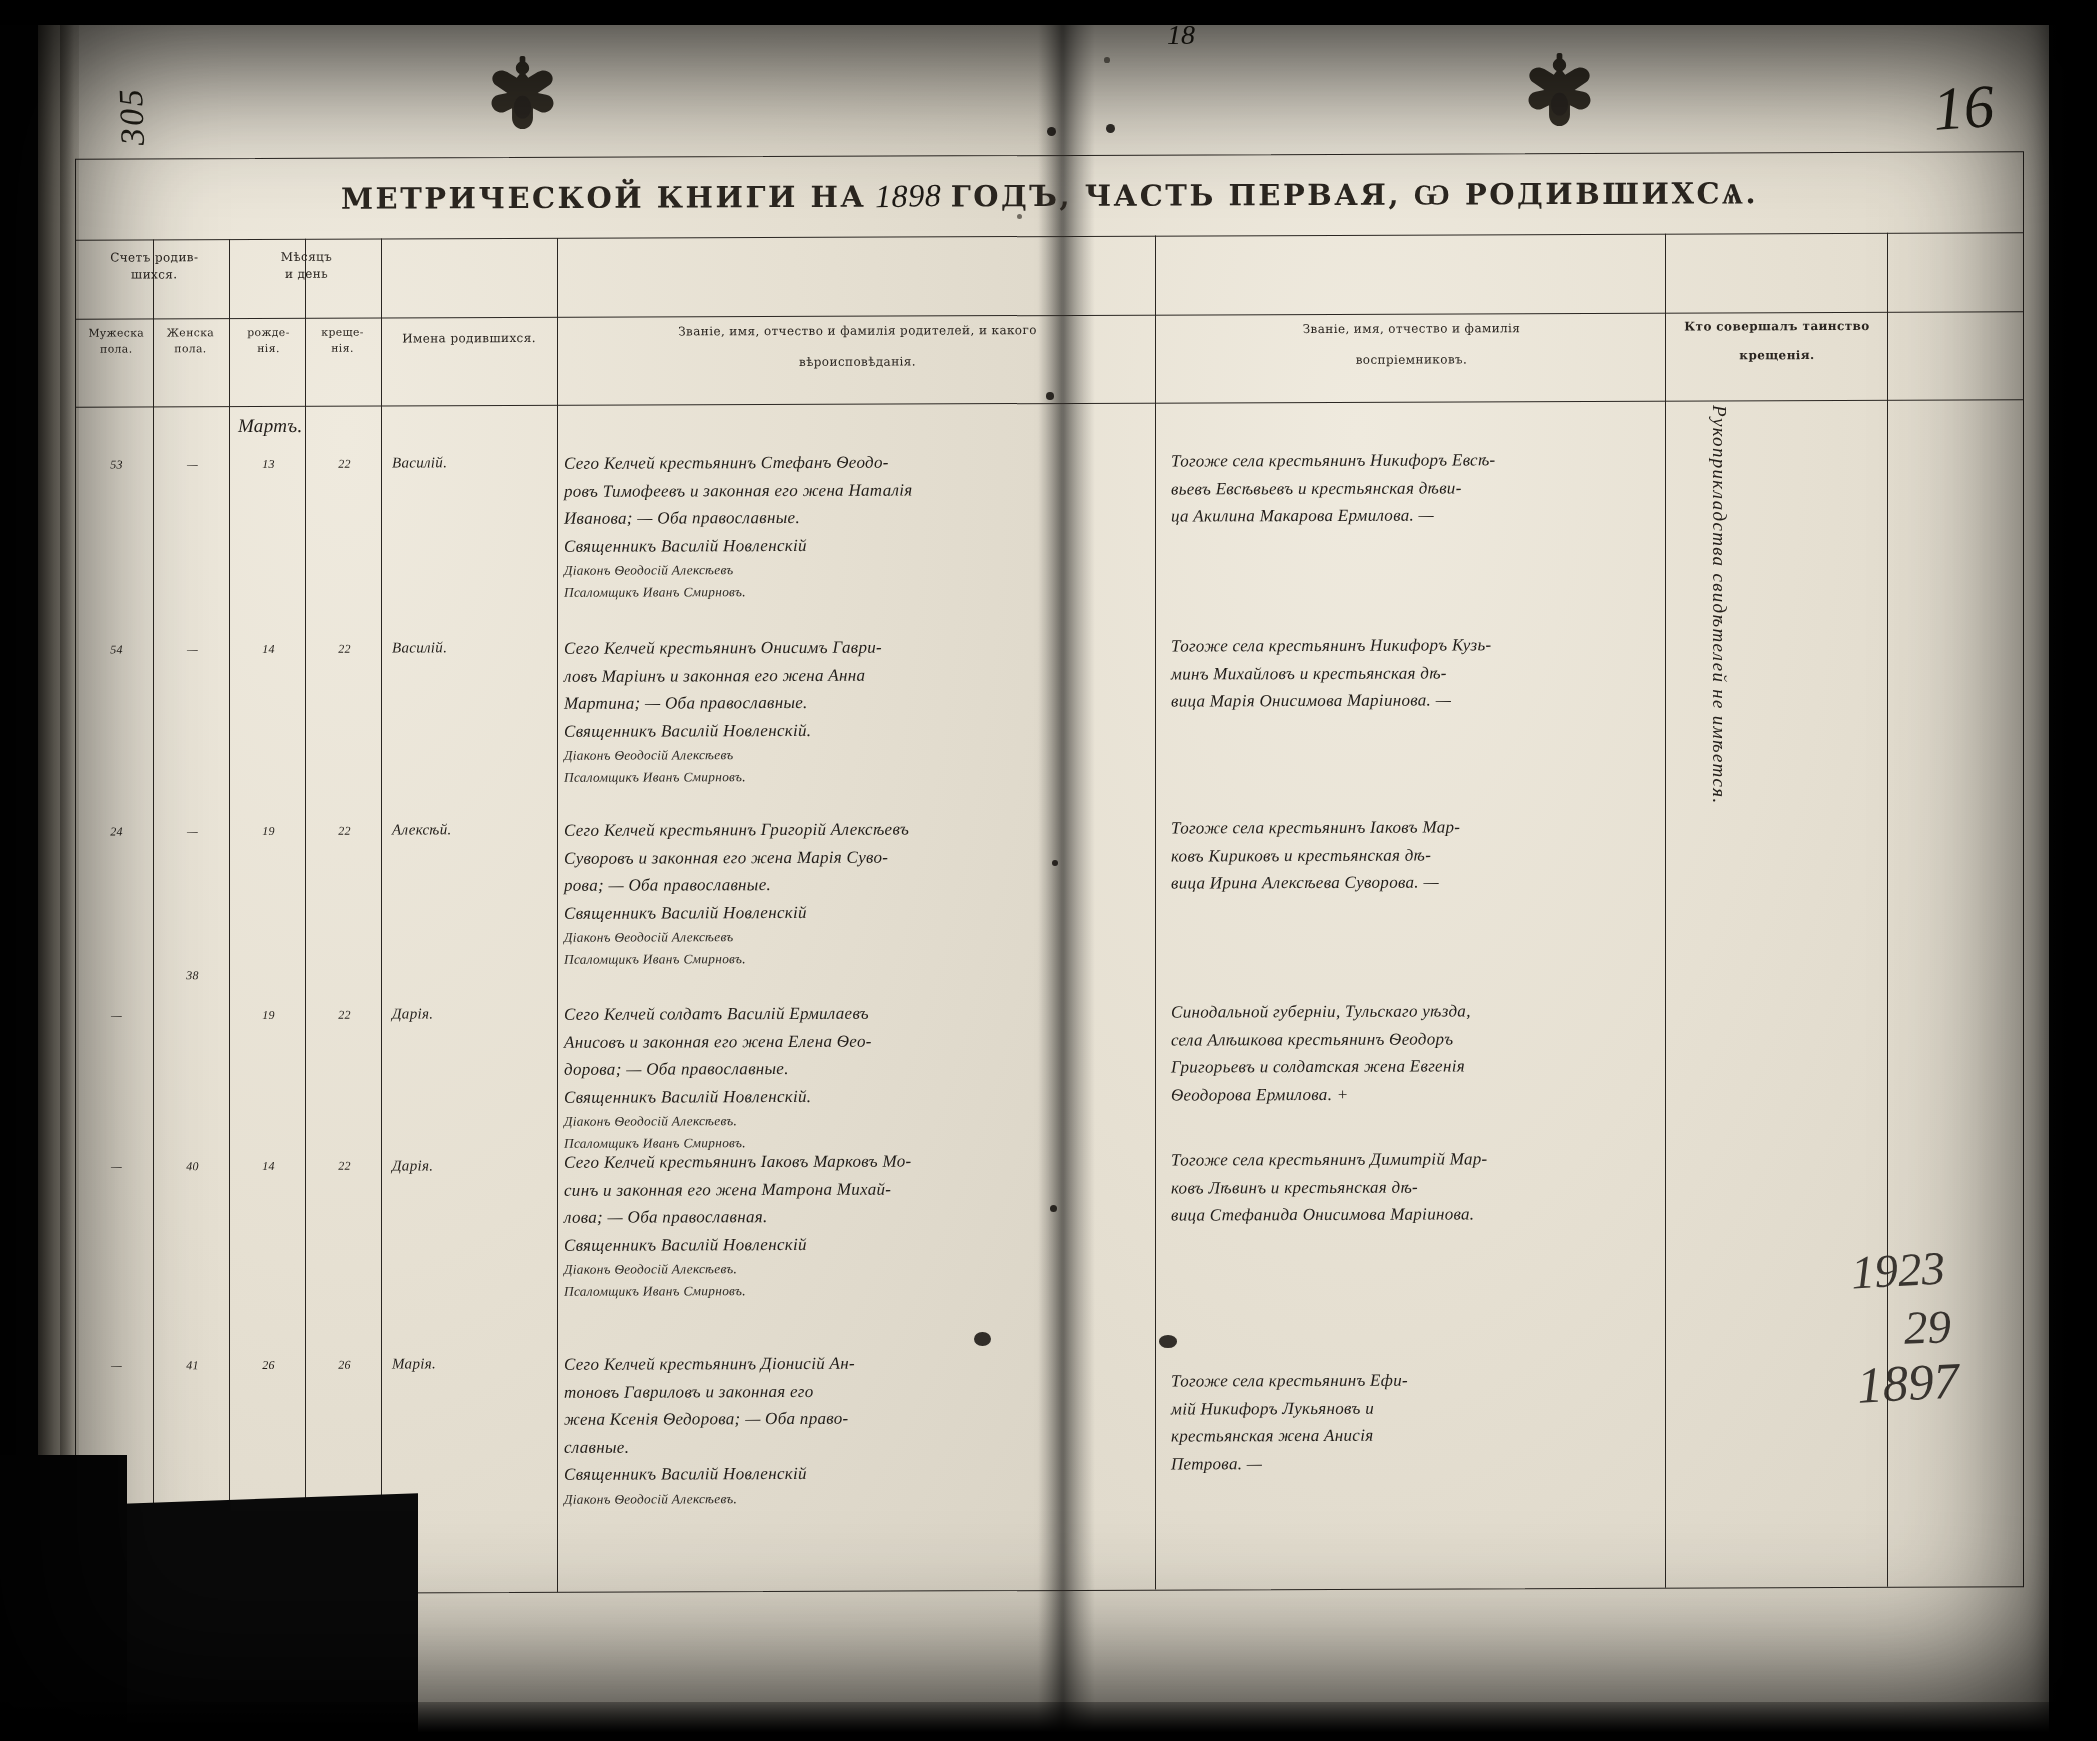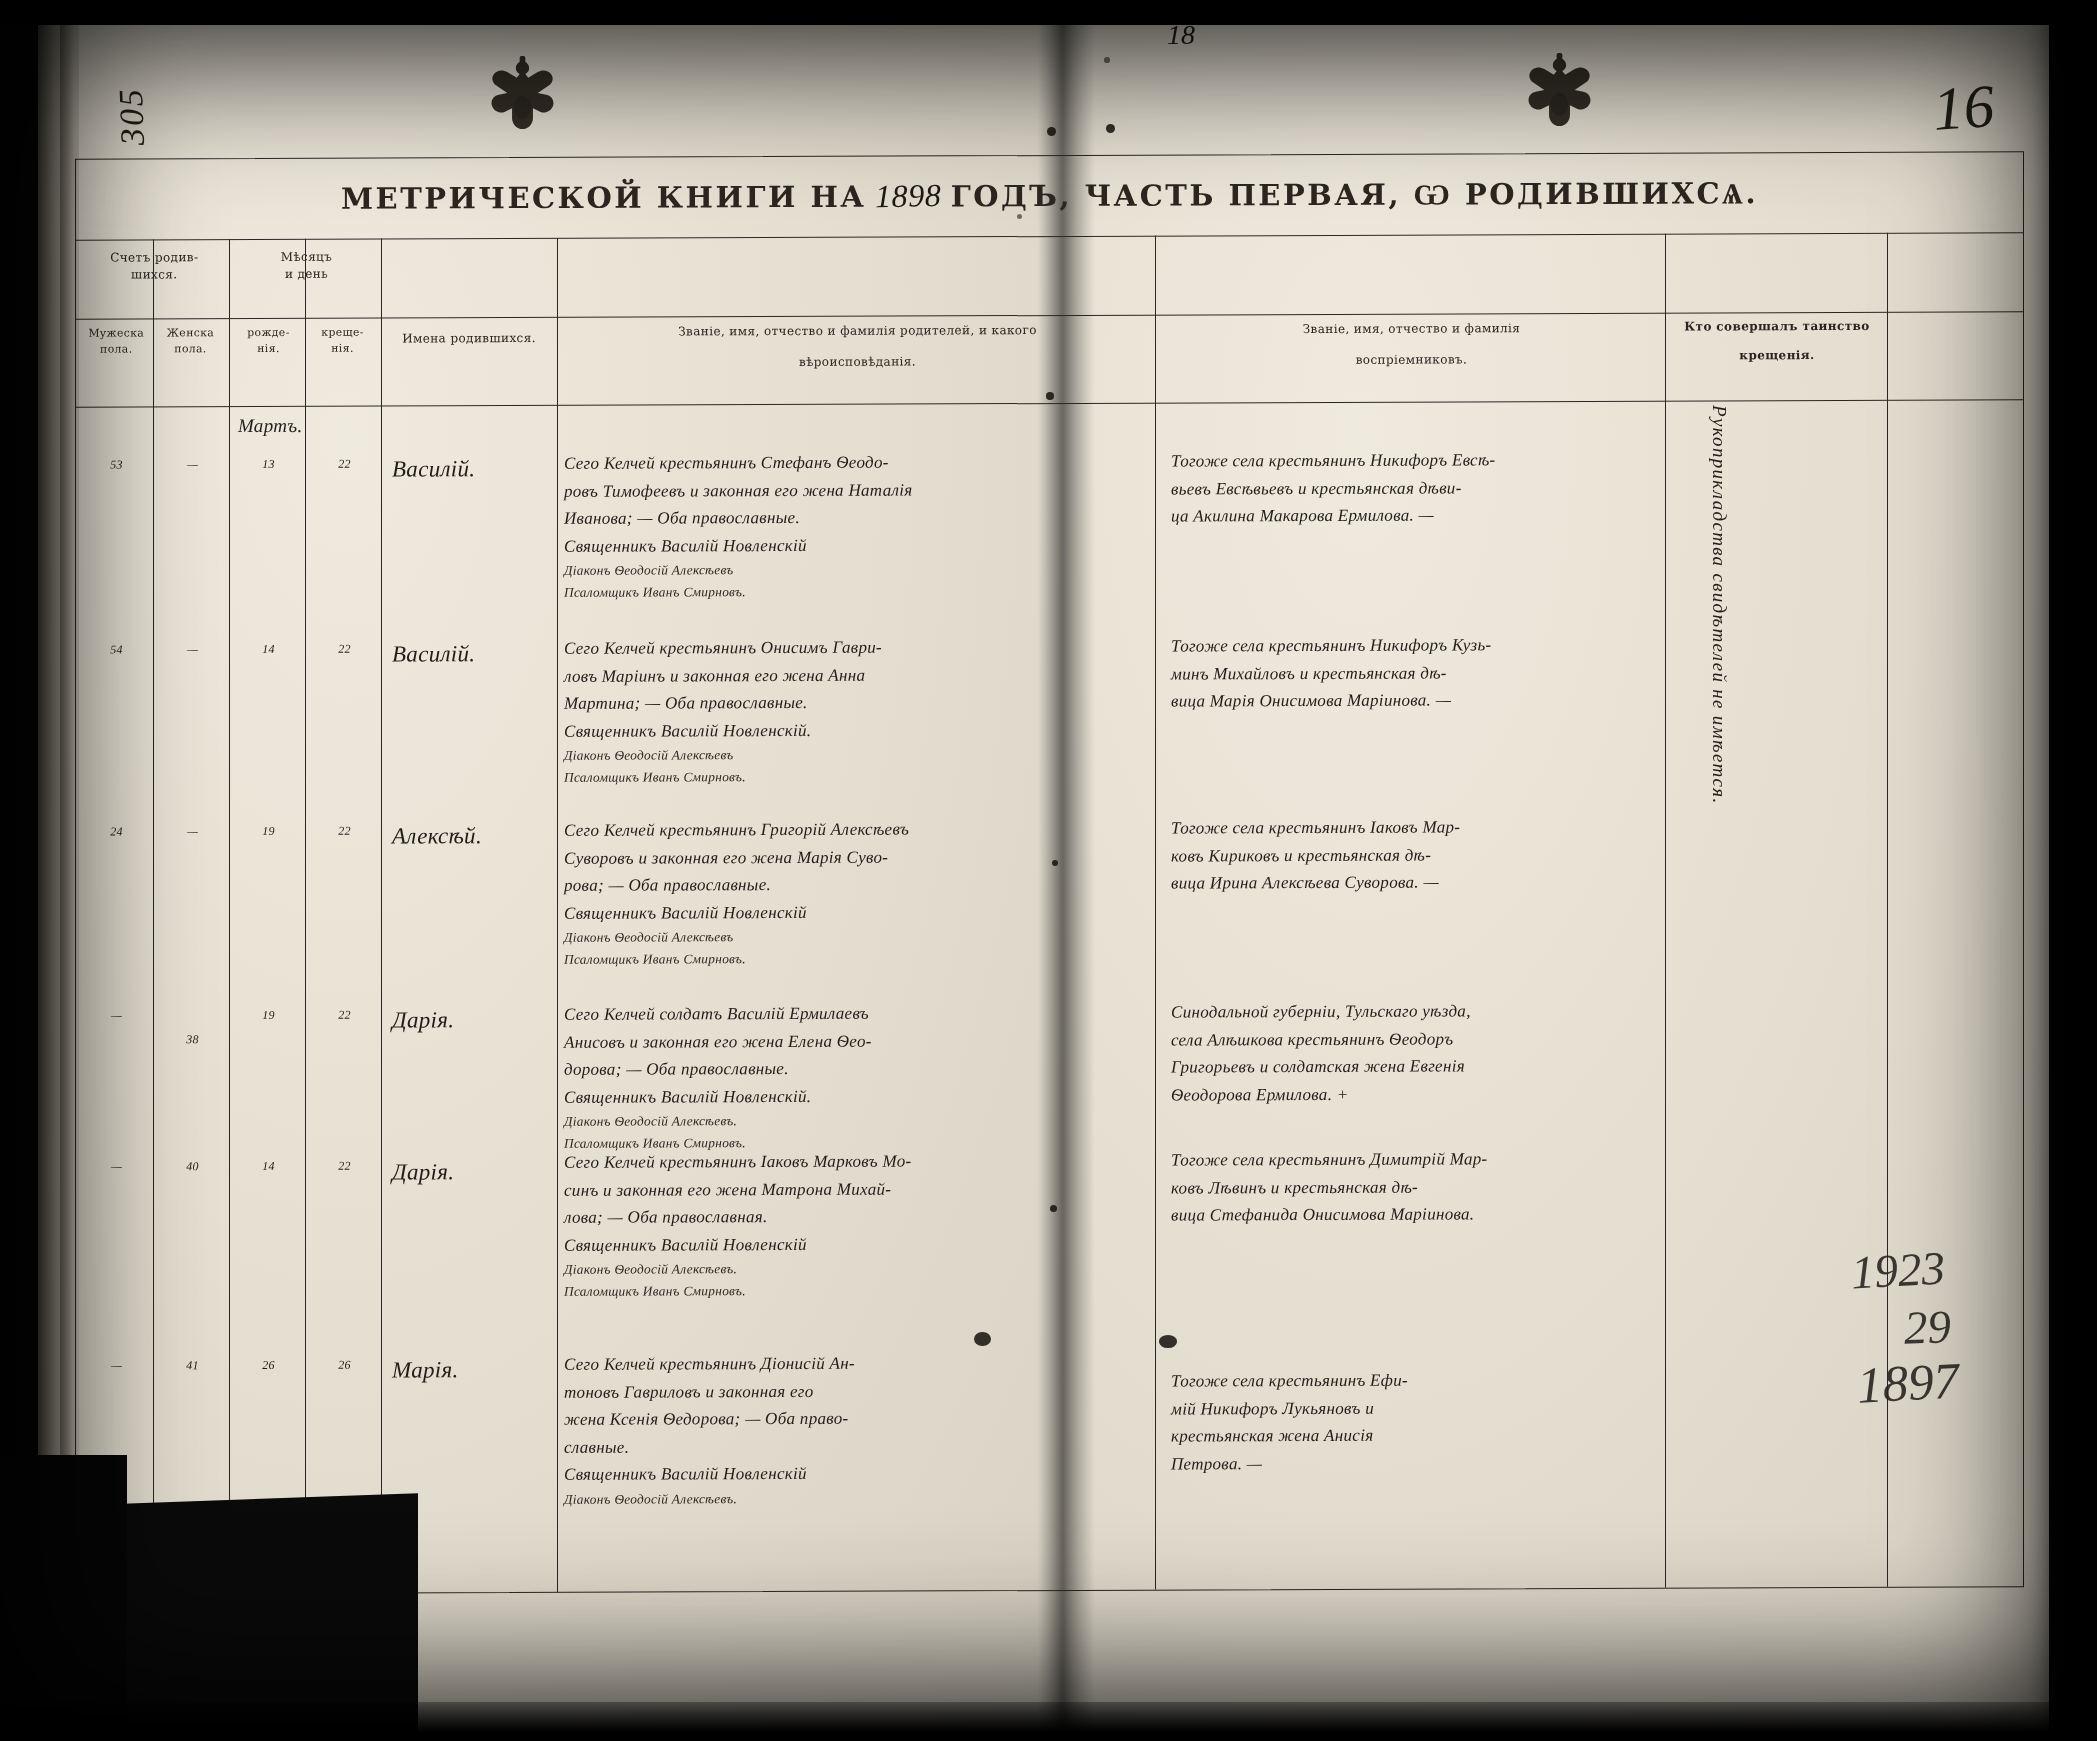--- a/index.html
+++ b/index.html
@@ -165,21 +165,21 @@
   }
   .hw-row {
     position: absolute;
     font-family: "Liberation Serif", serif;
     font-style: italic;
     color: #211d19;
     line-height: 1.62;
     letter-spacing: 0.3px;
   }
   .num { font-size: 12px; text-align: center; }
-  .name { font-size: 23px; }
+  .name { font-size: 15px; }
   .body-hw { font-size: 17px; }
   .body-hw .small { font-size: 13.3px; color: #2b2722; }
 
   
   .margin-note {
     position: absolute;
     font-family: "Liberation Serif", serif;
     font-style: italic;
     color: #232018;
   }
@@ -376,21 +376,21 @@
       <div class="small">Діаконъ Ѳеодосій Алексѣевъ</div>
       <div class="small">Псаломщикъ Иванъ Смирновъ.</div>
     </div>
     <div class="hw-row body-hw" style="left:1095px; top:659px; width:487px;">
       <div>Тогоже села крестьянинъ Іаковъ Мар-</div>
       <div>ковъ Кириковъ и крестьянская дѣ-</div>
       <div>вица Ирина Алексѣева Суворова. —</div>
     </div>
 
     <div class="hw-row num" style="left:5px;  top:847px; width:71px;">—</div>
-    <div class="hw-row num" style="left:81px; top:871px; width:71px;">38</div>
+    <div class="hw-row num" style="left:81px; top:807px; width:71px;">38</div>
     <div class="hw-row num" style="left:157px; top:847px; width:71px;">19</div>
     <div class="hw-row num" style="left:233px; top:847px; width:71px;">22</div>
     <div class="hw-row name" style="left:316px; top:843px; width:158px;">Дарія.</div>
     <div class="hw-row body-hw" style="left:488px; top:843px; width:582px;">
       <div>Сего Келчей солдатъ Василій Ермилаевъ</div>
       <div>Анисовъ и законная его жена Елена Ѳео-</div>
       <div>дорова; — Оба православные.</div>
       <div>Священникъ Василій Новленскій.</div>
       <div class="small">Діаконъ Ѳеодосій Алексѣевъ.</div>
       <div class="small">Псаломщикъ Иванъ Смирновъ.</div>

